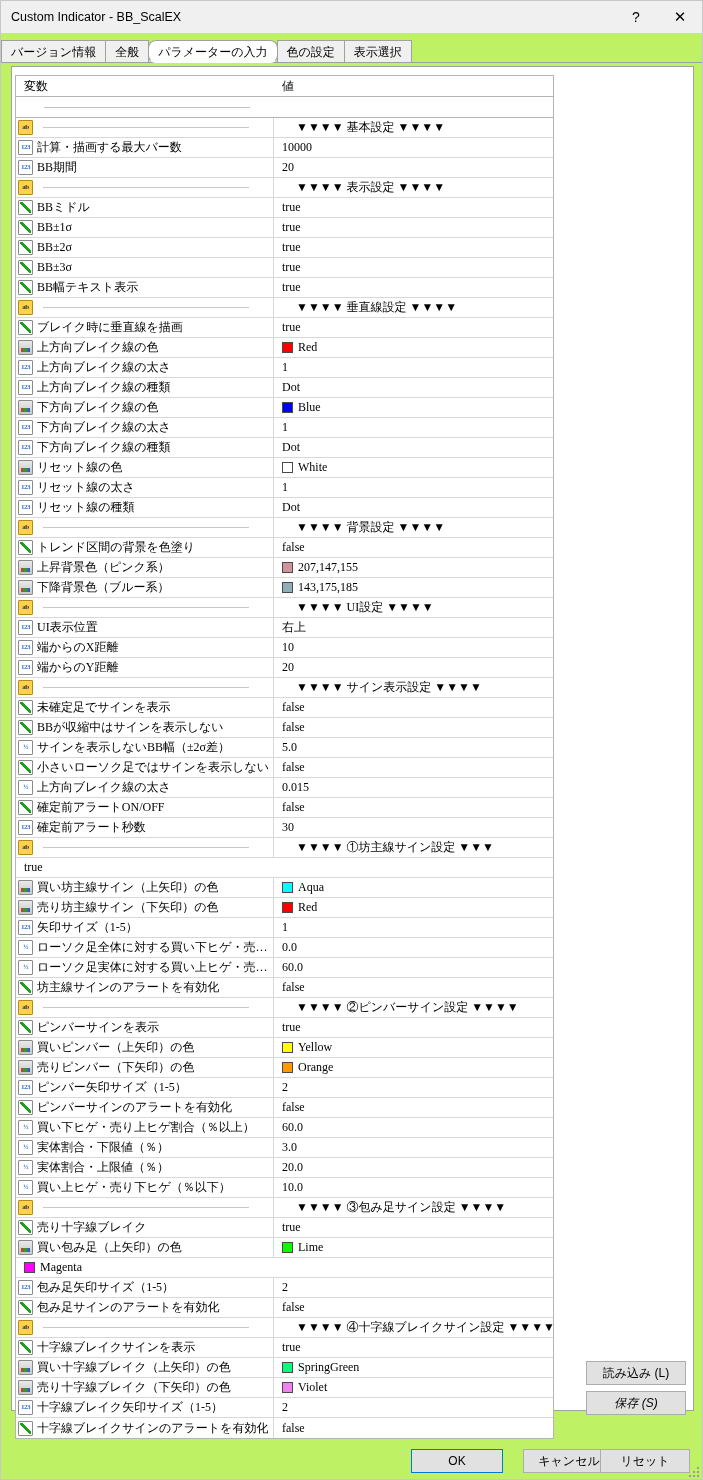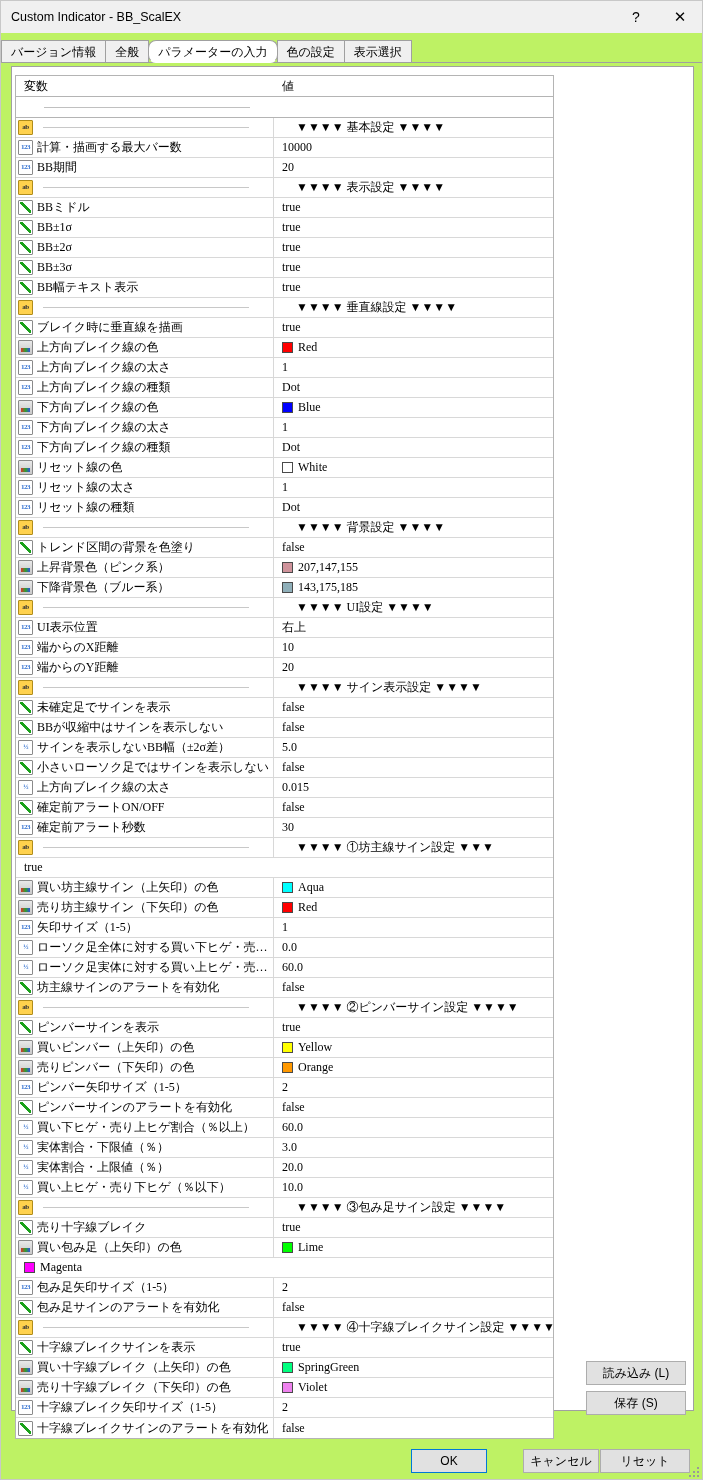--- a/index.html
+++ b/index.html
@@ -184,30 +184,30 @@
     display:flex;align-items:center;justify-content:center;
     box-sizing:border-box;
     font-family:"Liberation Sans", sans-serif;
   }
   .side-btn{
     position:absolute;
     left:564px;
     width:100px;height:24px;margin-left:10px;
   }
   #btn-load{top:1294px;}
-  #btn-save{top:1324px;}
+  #btn-save{top:1324px;font-style:italic;}
   
   .bottom{
     position:absolute;
     left:0;top:1440px;
     width:703px;height:40px;
   }
   .bbtn{
     position:absolute;
-    width:76px;height:24px;
+    width:92px;height:24px;
     top:8px;
   }
   #btn-ok{left:410px;background:#e1e1e1;border:1px solid #0078d7;}
   #btn-cancel{left:522px;}
   #btn-reset{left:599px;width:90px;}
   .grip{
     position:absolute;right:4px;bottom:3px;
     width:12px;height:12px;
     background:
       radial-gradient(circle 1px at 2px 10px,#9a9a9a 99%,transparent 0),

